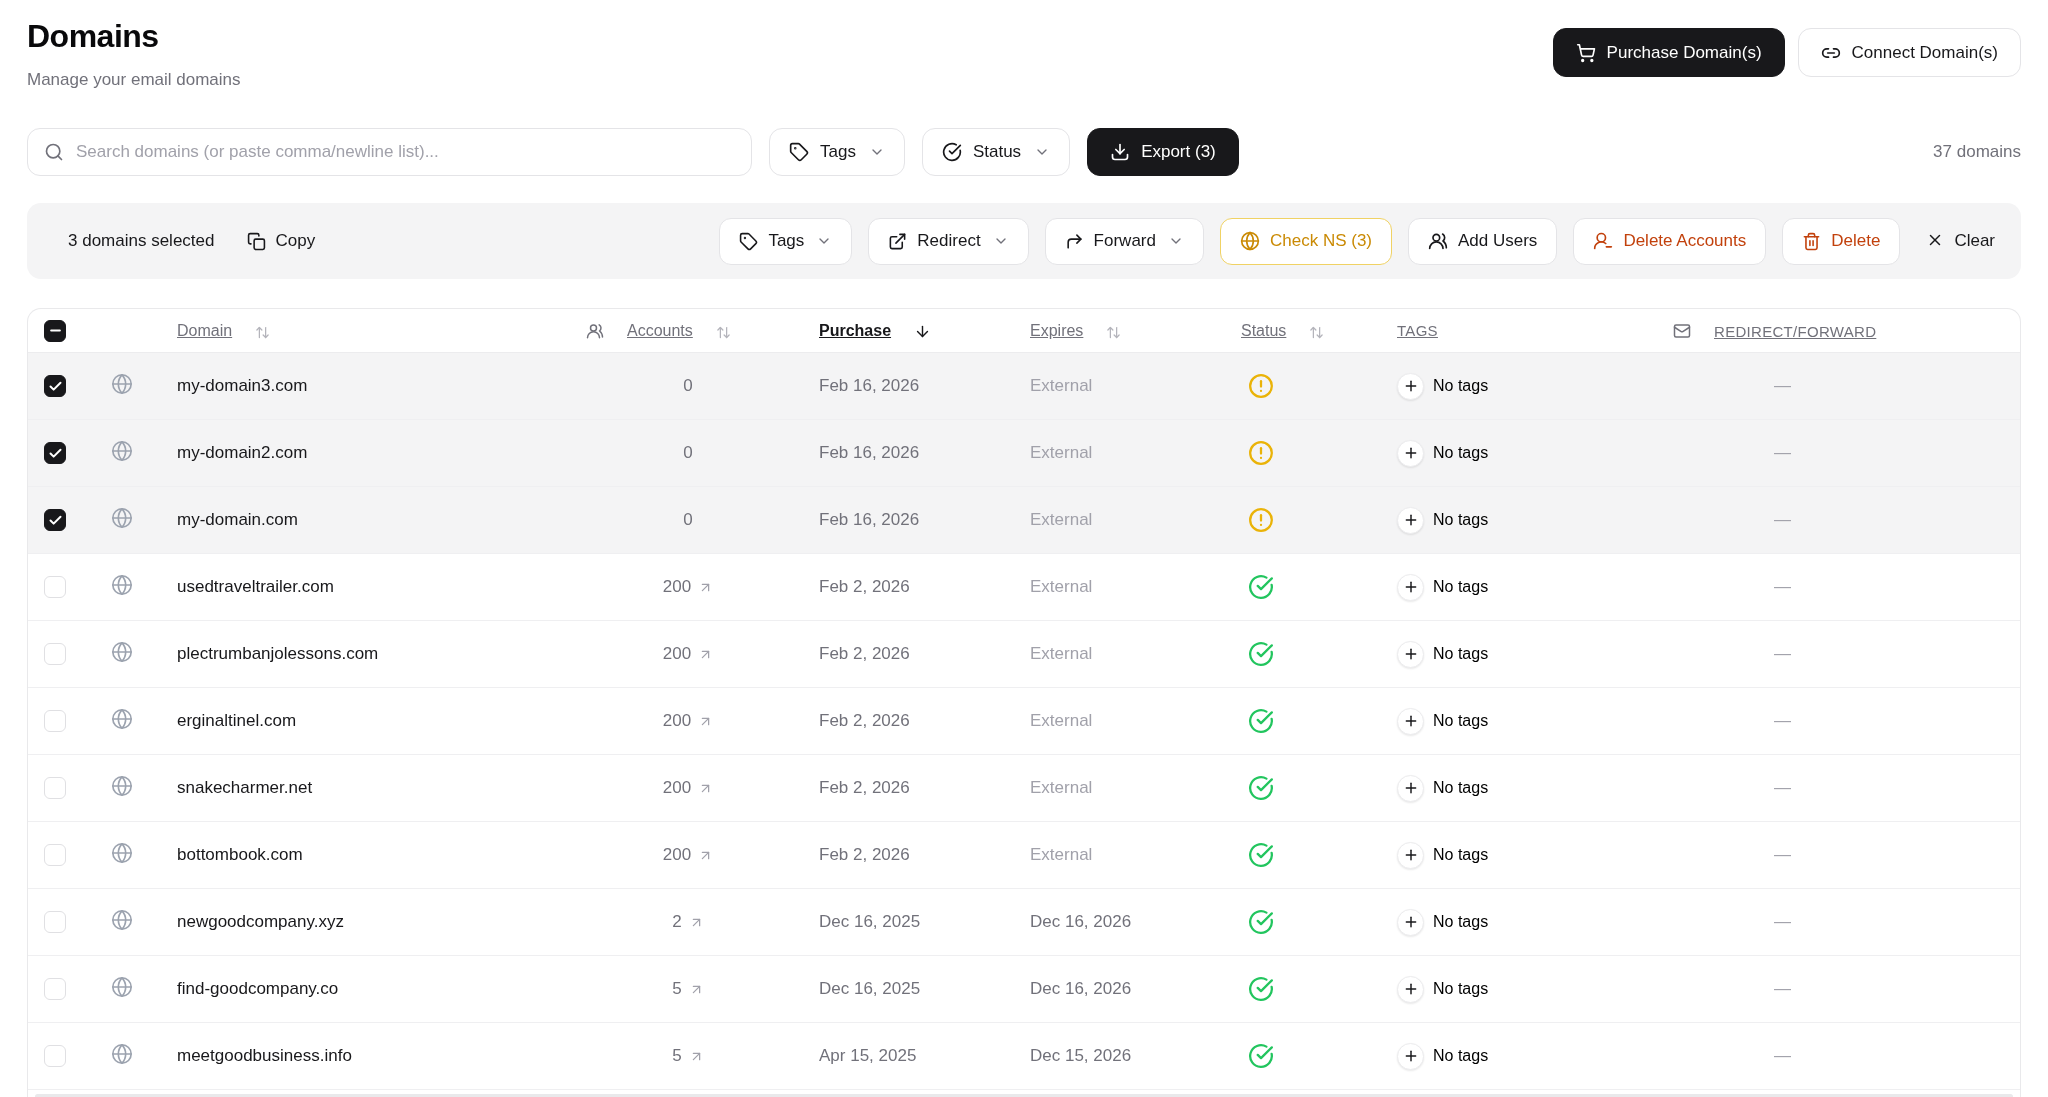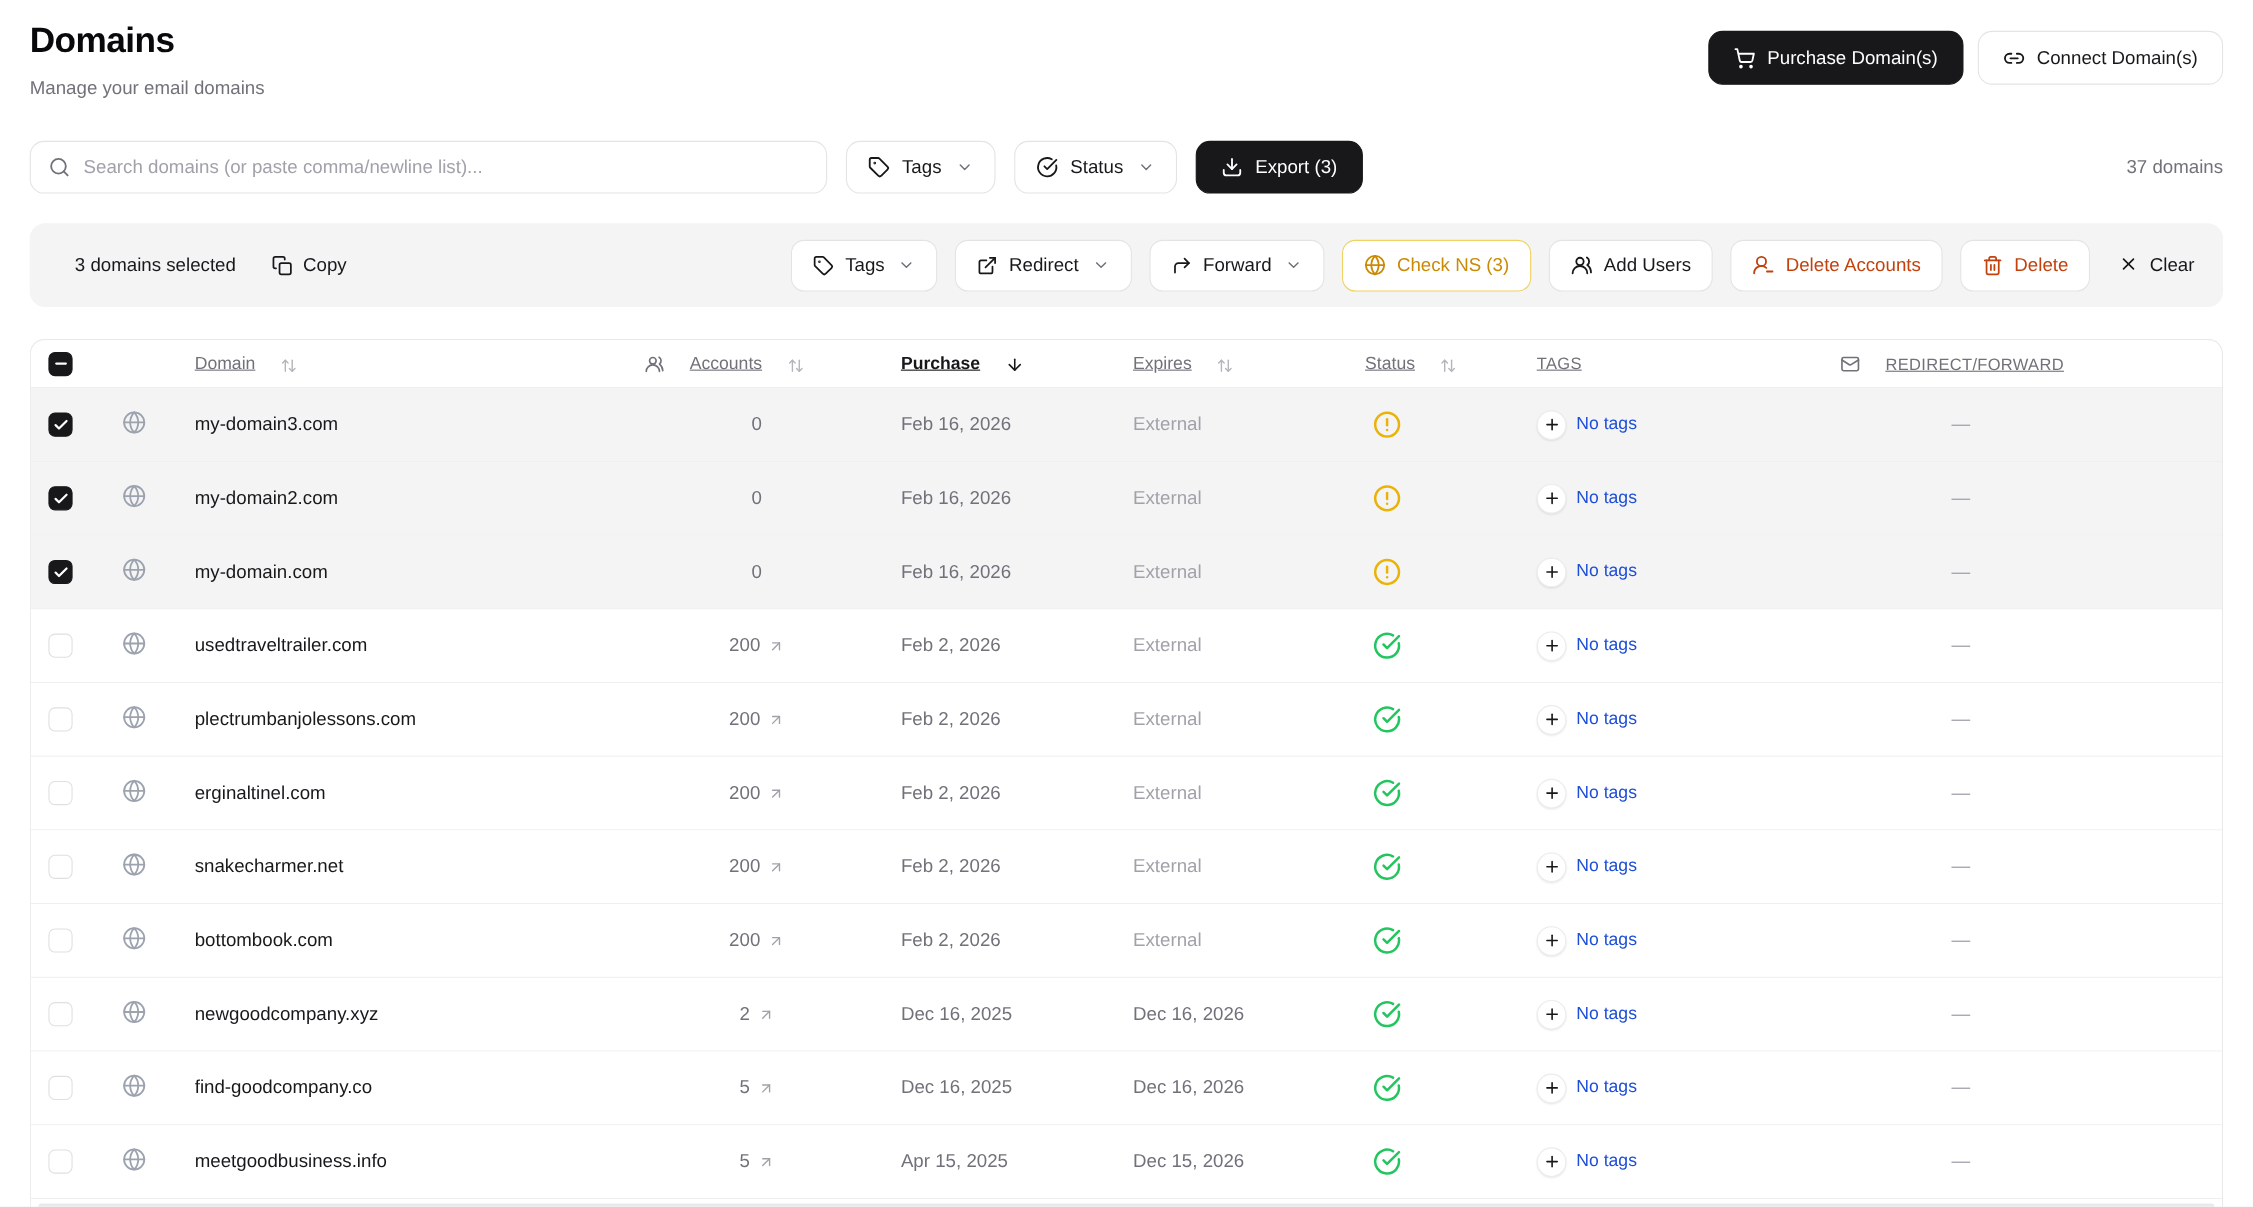--- a/index.html
+++ b/index.html
@@ -83,21 +83,21 @@
   .cell-date { padding-left: 21px; font-size: 17px; color: #71717a; }
   .cell-expires { padding-left: 17px; font-size: 17px; color: #71717a; }
   .cell-expires.muted { color: #a1a1aa; }
   .cell-status { display: flex; justify-content: center; }
   .status-ok { color: #22c55e; }
   .status-warning { color: #eab308; }
   .cell-tags { display: flex; align-items: center; gap: 9px; padding-left: 84px; }
   .tag-chip { width: 27px; height: 27px; border-radius: 50%; background: #fff; border: 1px solid #ececee;
               box-shadow: 0 1px 2px rgba(0,0,0,0.09); display: flex; align-items: center; justify-content: center;
               color: #18181b; cursor: pointer; flex: none; }
-  .no-tags { font-size: 16px; color: #1d4ed8; }
+  .no-tags { font-size: 16px; color: #000000; }
   .cell-redirect { padding-left: 186px; font-size: 17px; color: #a1a1aa; }
   .bottom-strip { height: 5px; background: #e9e9eb; margin: 4px 7px 0 7px; border-radius: 3px; }
 </style>
 </head>
 <body>
 
 <div class="app">
 
   <div class="page-header">
     <div>

